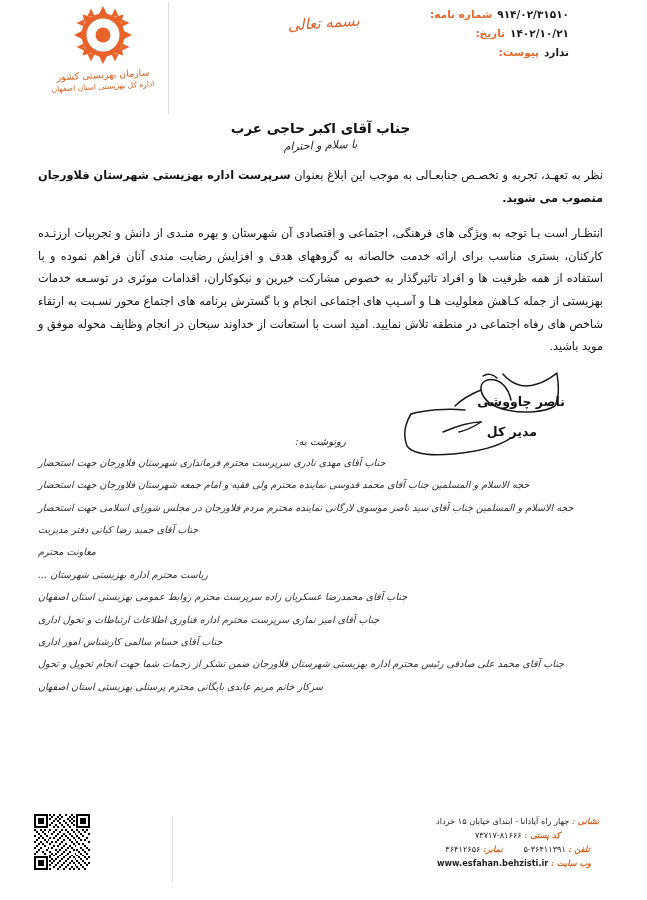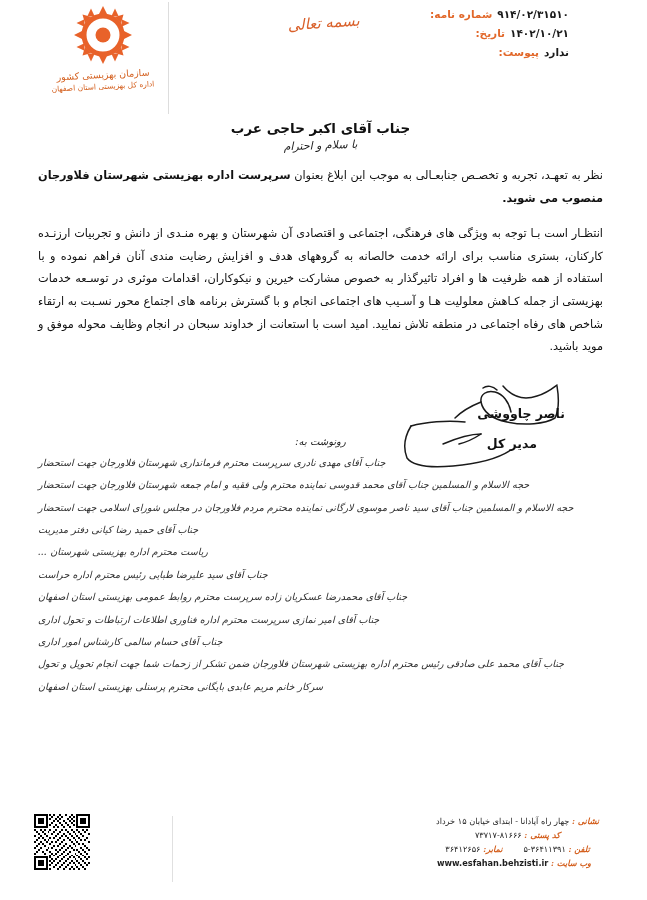--- a/index.html
+++ b/index.html
@@ -138,21 +138,21 @@
   }
   .para.first .plain { font-weight: normal; }
   .para.flow {
     text-align: justify;
     text-align-last: right;
   }
 
   
   .sign-block {
     position: absolute;
-    top: 384px;
+    top: 372px;
     right: 52px;
     width: 210px;
     height: 90px;
     text-align: right;
   }
   .sign-name {
     font-size: 12.5px;
     font-weight: bold;
     color: #111111;
     position: absolute;
@@ -326,22 +326,22 @@
     <div class="sign-name">ناصر چاووشی</div>
     <div class="sign-title">مدیر کل</div>
   </div>
 
   <div class="cc-area">
     <div class="cc-heading">رونوشت به:</div>
     <div class="cc-item">جناب آقای مهدی نادری سرپرست محترم فرمانداری شهرستان فلاورجان جهت استحضار</div>
     <div class="cc-item">حجه الاسلام و المسلمین جناب آقای محمد قدوسی نماینده محترم ولی فقیه و امام جمعه شهرستان فلاورجان جهت استحضار</div>
     <div class="cc-item">حجه الاسلام و المسلمین جناب آقای سید ناصر موسوی لارگانی نماینده محترم مردم فلاورجان در مجلس شورای اسلامی جهت استحضار</div>
     <div class="cc-item">جناب آقای حمید رضا کیانی دفتر مدیریت</div>
+    <div class="cc-item">معاونت محترم</div>
     <div class="cc-item">ریاست محترم اداره بهزیستی شهرستان ...</div>
-    <div class="cc-item">جناب آقای سید علیرضا طبایی رئیس محترم اداره حراست</div>
     <div class="cc-item">جناب آقای محمدرضا عسکریان زاده سرپرست محترم روابط عمومی بهزیستی استان اصفهان</div>
     <div class="cc-item">جناب آقای امیر نمازی سرپرست محترم اداره فناوری اطلاعات ارتباطات و تحول اداری</div>
     <div class="cc-item">جناب آقای حسام سالمی کارشناس امور اداری</div>
     <div class="cc-item">جناب آقای محمد علی صادقی رئیس محترم اداره بهزیستی شهرستان فلاورجان ضمن تشکر از زحمات شما جهت انجام تحویل و تحول</div>
     <div class="cc-item">سرکار خانم مریم عابدی بایگانی محترم پرسنلی بهزیستی استان اصفهان</div>
   </div>
 
   <div class="footer">
     <svg class="qr" viewBox="0 0 29 29" shape-rendering="crispEdges">
       <rect width="29" height="29" fill="#ffffff"></rect>

